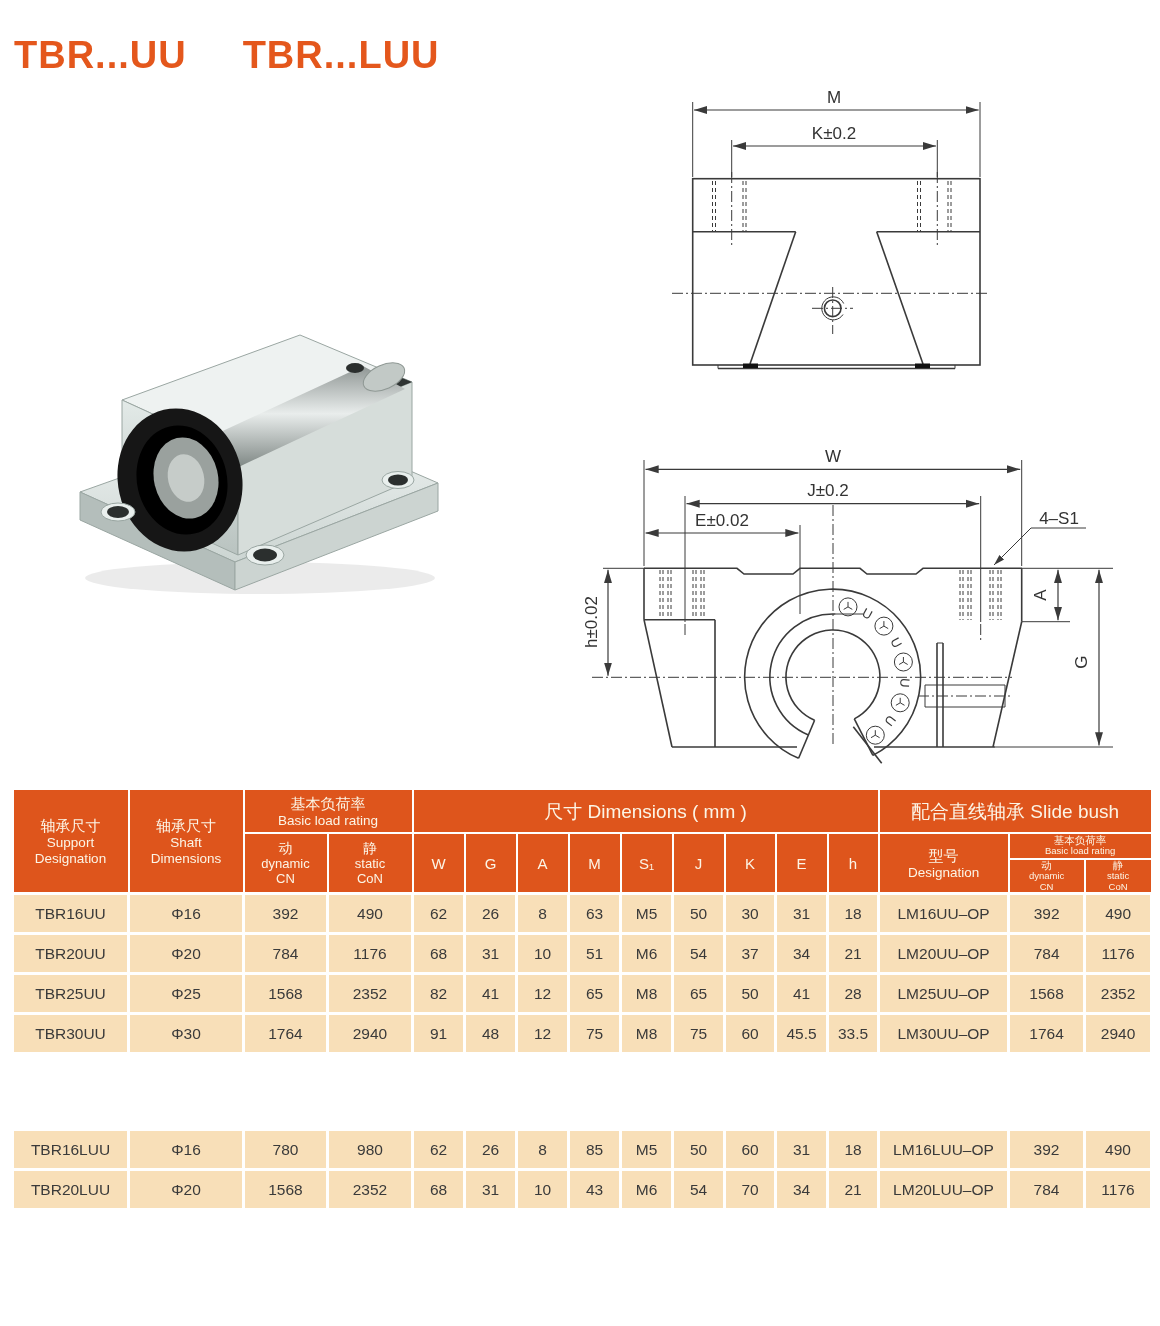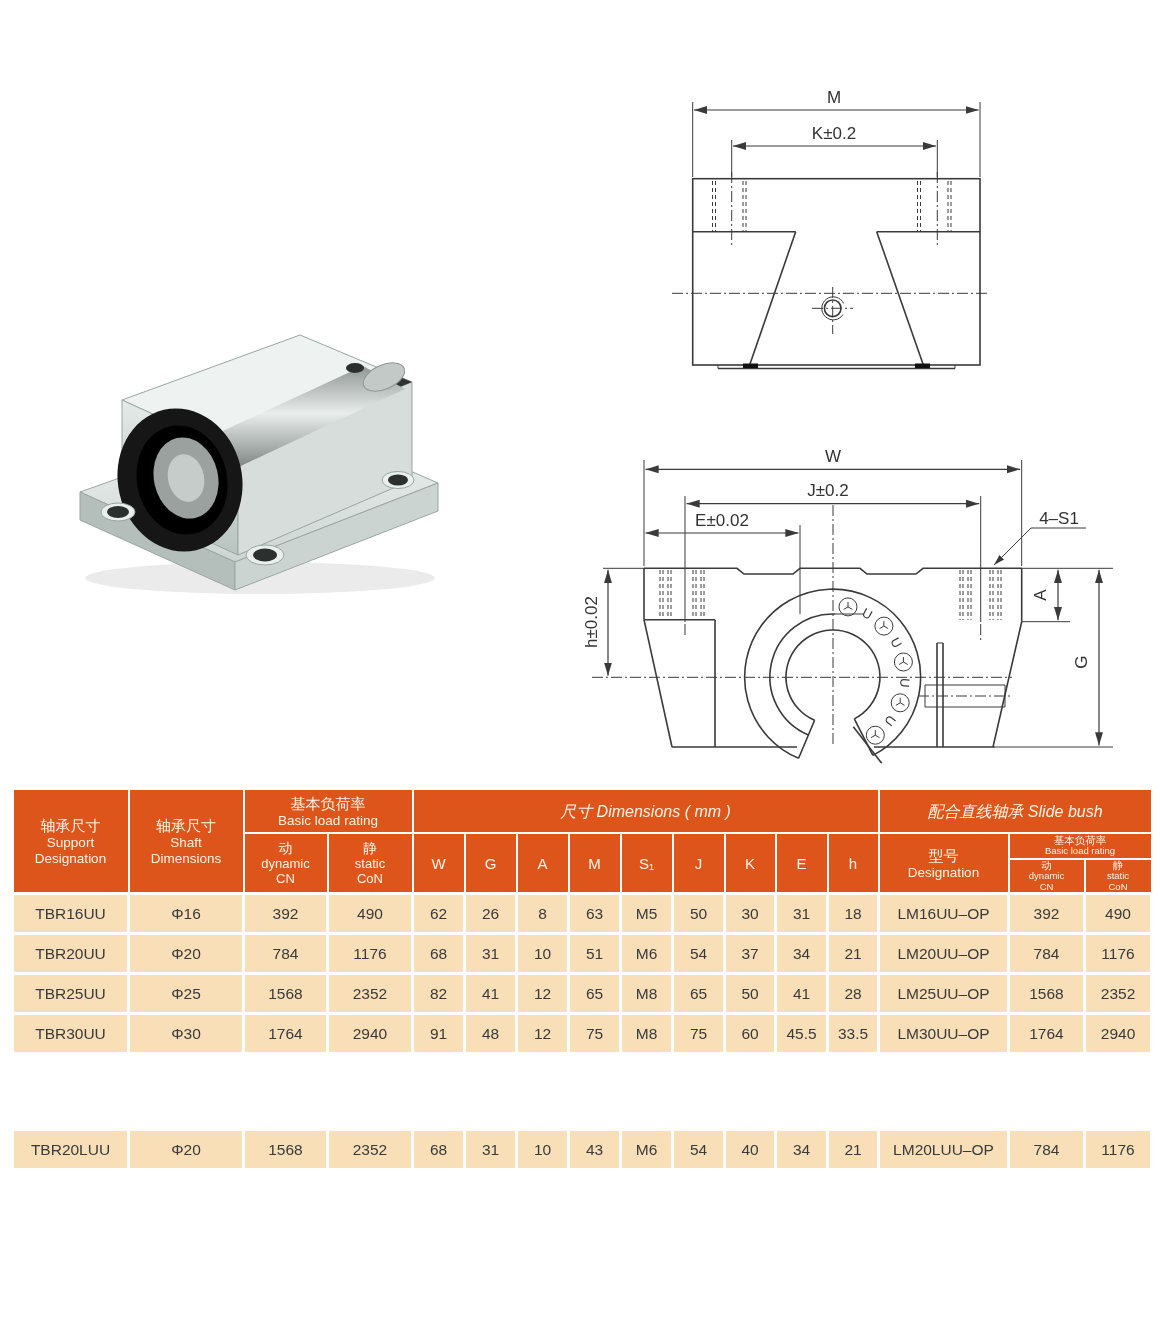--- a/index.html
+++ b/index.html
@@ -14,21 +14,21 @@
   #t1{top:788px;} #t2{top:1128px;}
   th{background:#DE551C;color:#FCF5E6;font-weight:400;vertical-align:middle;
      text-align:center;border:2px solid #ffffff;padding:0;}
   td{background:#F8DFB8;color:#3A3A3A;font-size:15.5px;text-align:center;
      border:3px solid #ffffff;height:37px;padding:0;}
   thead tr:nth-child(1){height:44px;}
   thead tr:nth-child(2){height:26px;}
   thead tr:nth-child(3){height:28px;}
   .zh{font-size:15px;line-height:19px;}
   .en{font-size:13.5px;line-height:16px;}
-  .mix{font-size:16px;line-height:17px;font-style:italic;}
+  .mix{font-size:19px;line-height:17px;}
   .m-zh{font-size:14px;line-height:16px;}
   .m-en{font-size:13px;line-height:15px;}
   .sm-zh{font-size:10.5px;line-height:11px;}
   .sm-en{font-size:9.5px;line-height:10.5px;}
   .dimletter{font-size:15px;}
 
   
   .dwg{position:absolute;}
   .ln{stroke:#3a3a3a;fill:none;stroke-width:1.6;stroke-linejoin:miter;}
   .thin{stroke:#3a3a3a;fill:none;stroke-width:1;}
@@ -36,20 +36,23 @@
   .cl{stroke:#3a3a3a;fill:none;stroke-width:1;stroke-dasharray:11 3 2 3;}
   .hid{stroke:#3a3a3a;fill:none;stroke-width:1;stroke-dasharray:4 3;}
   .dl{fill:#333;font-size:17px;}
   .mark{fill:#111;stroke:none;}
 </style>
 </head>
 <body>
 
 <div class="page">
 
+  <div class="title">
+    <span class="t1">TBR...UU</span><span class="t2">TBR...LUU</span>
+  </div>
 
   <div class="dwg" style="left:60px;top:240px;">
     <svg width="400" height="360" viewBox="0 0 400 360">
       <defs>
         <linearGradient id="alu" x1="0" y1="0" x2="0" y2="1">
           <stop offset="0" stop-color="#f0f4f3"></stop>
             <stop offset="1" stop-color="#ccd5d2"></stop>
         </linearGradient>
         <linearGradient id="alu2" x1="0" y1="0" x2="0" y2="1">
           <stop offset="0" stop-color="#e3eae8"></stop>
@@ -461,31 +464,49 @@
         <col style="width:52px">
         <col style="width:51px">
         <col style="width:52px">
       <col style="width:51px">
         <col style="width:130px">
         <col style="width:76px">
         <col style="width:67px">
     </colgroup>
     <tbody>
         <tr>
+          <td>TBR16LUU</td>
+          <td>Φ16</td>
+          <td>780</td>
+          <td>980</td>
+          <td>62</td>
+          <td>26</td>
+          <td>8</td>
+          <td>85</td>
+          <td>M5</td>
+          <td>50</td>
+          <td>60</td>
+          <td>31</td>
+          <td>18</td>
+          <td>LM16LUU–OP</td>
+          <td>392</td>
+          <td>490</td>
+        </tr>
+        <tr>
           <td>TBR20LUU</td>
           <td>Φ20</td>
           <td>1568</td>
           <td>2352</td>
           <td>68</td>
           <td>31</td>
           <td>10</td>
           <td>43</td>
           <td>M6</td>
           <td>54</td>
-          <td>40</td>
+          <td>70</td>
           <td>34</td>
           <td>21</td>
           <td>LM20LUU–OP</td>
           <td>784</td>
           <td>1176</td>
         </tr>
       </tbody>
   </table>
 
 </div>

